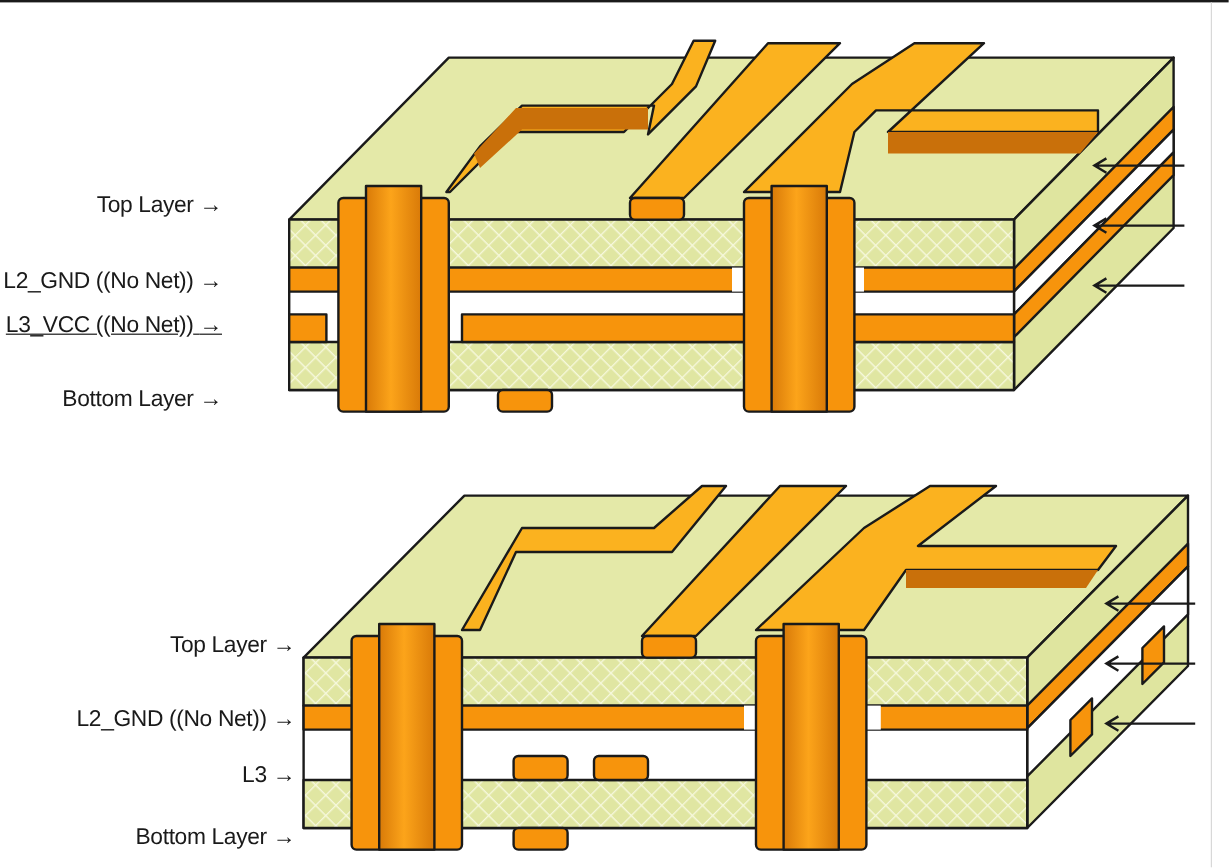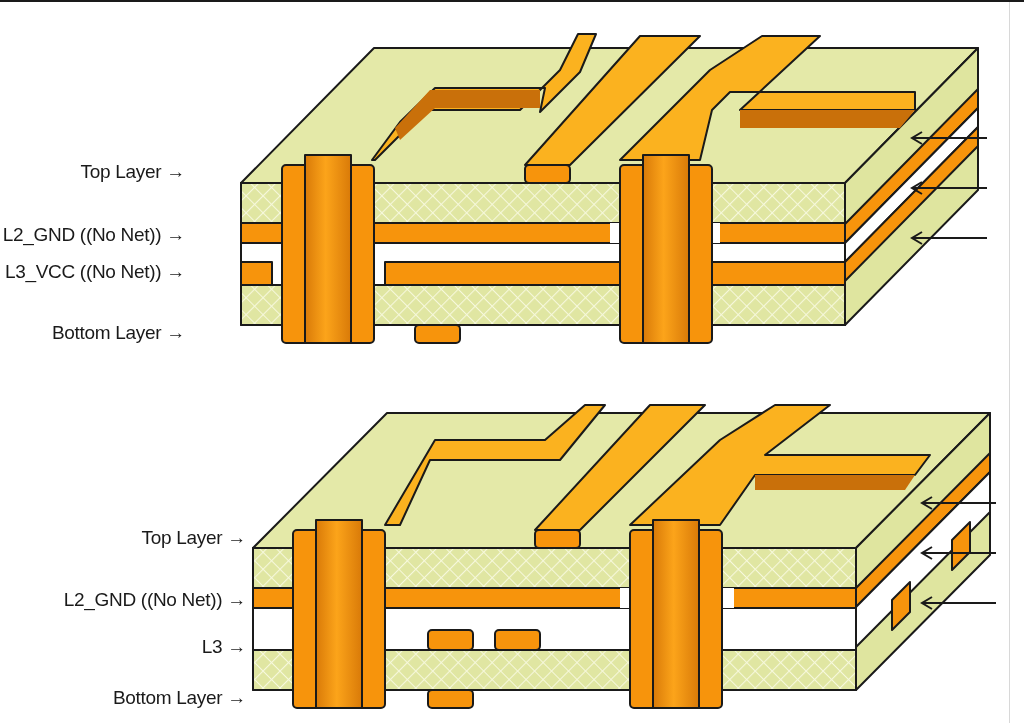--- a/index.html
+++ b/index.html
@@ -10,21 +10,21 @@
   svg { position:absolute; left:0; top:0; }
 </style>
 </head>
 <body>
 
 <div class="frame-top"></div>
 <div class="frame-right"></div>
 
 <div class="label" style="right:839px; top:161px;"><span>Top Layer</span> <span>→</span></div>
 <div class="label" style="right:839px; top:224px;"><span>L2_GND ((No Net))</span> <span>→</span></div>
-<div class="label" style="right:839px; top:261px;"><span>L3_VCC ((No Net))</span> <span>→</span></div>
+<div class="label" style="right:839px; top:261px;text-decoration:underline;"><span>L3_VCC ((No Net))</span> <span>→</span></div>
 <div class="label" style="right:839px; top:322px;"><span>Bottom Layer</span> <span>→</span></div>
 
 <div class="label" style="right:778px; top:527px;"><span>Top Layer</span> <span>→</span></div>
 <div class="label" style="right:778px; top:589px;"><span>L2_GND ((No Net))</span> <span>→</span></div>
 <div class="label" style="right:778px; top:636px;"><span>L3</span> <span>→</span></div>
 <div class="label" style="right:778px; top:687px;"><span>Bottom Layer</span> <span>→</span></div>
 
 <svg width="1024" height="723" viewBox="0 0 1024 723">
   <defs>
     <pattern id="hatch" width="12" height="12" patternUnits="userSpaceOnUse" patternTransform="rotate(45)">

